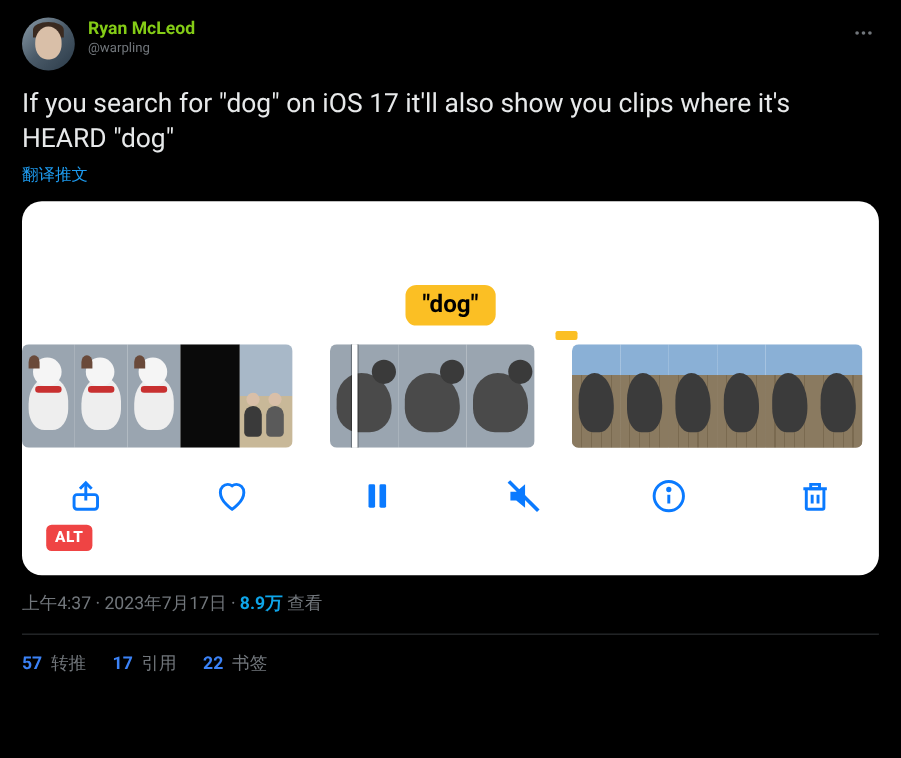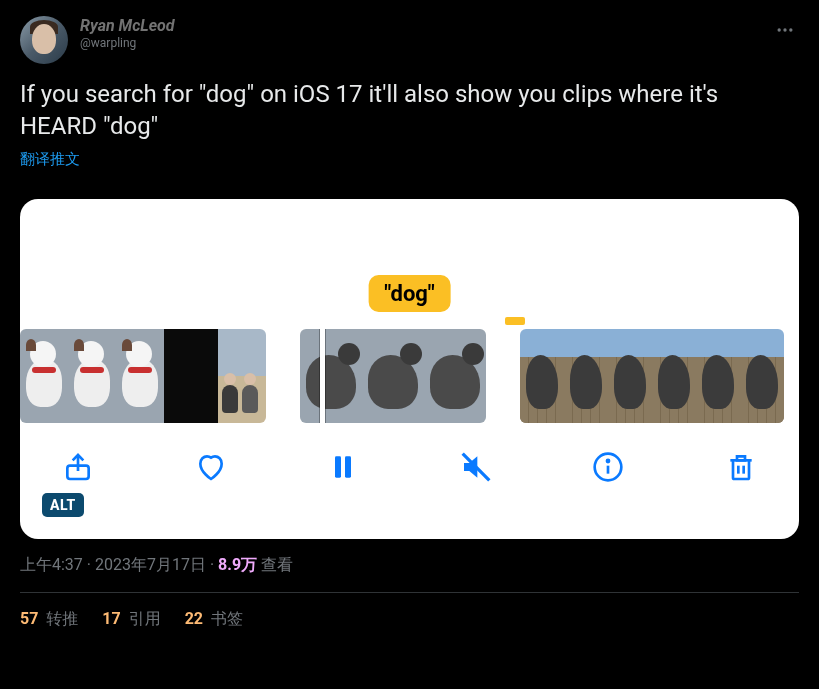--- a/index.html
+++ b/index.html
@@ -48,22 +48,21 @@
     border-radius: 50% 50% 0 0;
   }
   .user-info {
     display: flex;
     flex-direction: column;
     line-height: 1.25;
   }
   .display-name {
     font-weight: 700;
     font-size: 16px;
-    color: #737373;
-    font-style: italic;
+    color: #84cc16;
   }
   .handle {
     font-size: 12px;
     color: #71767b;
   }
   .more-btn {
     margin-left: auto;
     color: #71767b;
     cursor: pointer;
     padding: 4px;
@@ -74,21 +73,21 @@
     line-height: 1.35;
     color: #e7e9ea;
     margin-bottom: 6px;
     font-weight: 400;
   }
   .translate-link {
     color: #1d9bf0;
     font-size: 15px;
     cursor: pointer;
     display: inline-block;
-    margin-bottom: 30px;
+    margin-bottom: 14px;
   }
   .media-card {
     background: #fff;
     border-radius: 18px;
     overflow: hidden;
     position: relative;
     height: 340px;
   }
   .media-top {
     height: 130px;
@@ -234,51 +233,51 @@
     align-items: center;
     justify-content: center;
     width: 40px;
     height: 40px;
   }
   .tool-btn svg { width: 32px; height: 32px; stroke-width: 2; }
   .alt-badge {
     position: absolute;
     left: 22px;
     bottom: 22px;
-    background: #0c4a6e;
+    background: #ef4444;
     color: #fff;
     font-size: 14px;
     font-weight: 800;
     padding: 4px 8px;
     border-radius: 5px;
     letter-spacing: 0.5px;
   }
   .meta-row {
     margin-top: 16px;
     font-size: 16px;
     color: #71767b;
   }
   .meta-row .views-num {
-    color: #f0abfc;
+    color: #0ea5e9;
     font-weight: 700;
   }
   .divider {
     height: 1px;
     background: #2f3336;
     margin-top: 16px;
   }
   .stats-row {
     display: flex;
     gap: 24px;
     padding-top: 16px;
     font-size: 16px;
     color: #71767b;
   }
   .stats-row .num {
-    color: #fdba74;
+    color: #3b82f6;
     font-weight: 700;
     margin-right: 4px;
   }
   .stat-item { cursor: pointer; }
   .deck-slats {
     position: absolute;
     left: 0; right: 0; top: 30%; bottom: 0;
     background: repeating-linear-gradient(90deg, #8a7a60 0 8px, #7a6a50 8px 9px);
   }
 </style>

